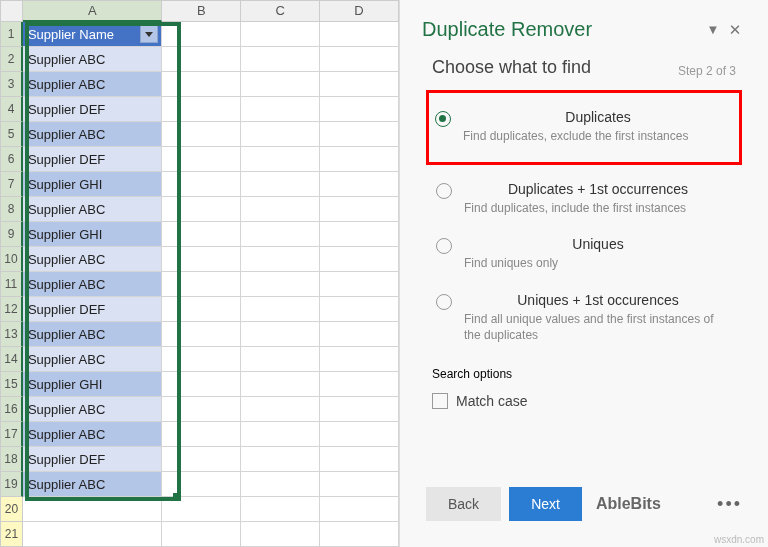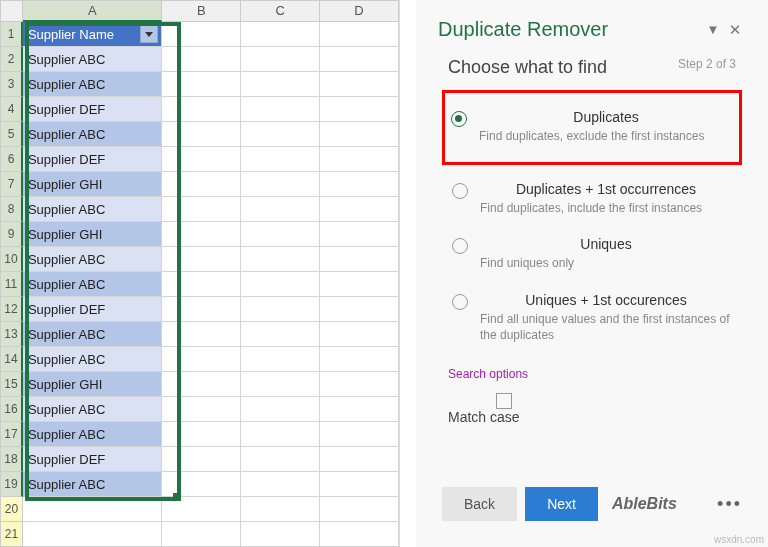--- a/index.html
+++ b/index.html
@@ -26,54 +26,54 @@
 
 .selection-border { position: absolute; border: 2px solid #217346; pointer-events: none; }
 .sel-top { left: 25px; top: 22px; width: 152px; height: 0; }
 .sel-left { left: 25px; top: 22px; height: 476px; width: 0; }
 .sel-right { left: 177px; top: 22px; height: 476px; width: 0; border-width:2px; }
 .sel-bottom { left: 25px; top: 497px; width: 152px; height: 0; }
 .sel-handle { position:absolute; left:173px; top:493px; width:8px; height:8px; background:#217346; }
 
 .spreadsheet-wrap { position: relative; }
 
-.panel { flex: 1; background: #f8f8f8; padding: 8px; display: flex; flex-direction: column; margin-left: 16px; }
+.panel { flex: 1; background: #f8f8f8; padding: 8px; display: flex; flex-direction: column; }
 .panel-header { display: flex; align-items: center; padding: 10px 14px 6px 14px; }
 .panel-title { flex: 1; color: #217346; font-size: 20px; font-weight: 400; }
 .panel-ctrl { width: 22px; height: 22px; display: flex; align-items: center; justify-content: center; color: #777; cursor: pointer; font-size: 13px; }
 .close-x { font-size: 15px; }
 
 .panel-body { padding: 10px 24px 0 24px; flex: 1; }
-.section-header { display: flex; align-items: flex-start; margin-bottom: 14px; }
+.section-header { display: flex; align-items: flex-end; margin-bottom: 14px; }
 .section-title { flex: 1; font-size: 18px; color: #444; font-weight: 400; }
 .step-text { font-size: 12px; color: #999; }
 
 .options-group { }
 .option-row { display: flex; padding: 10px 4px 10px 4px; cursor: pointer; }
 .option-row.selected { }
 .highlight-box { border: 3px solid #ff0000; padding: 6px 2px 8px 2px; margin: -2px -6px 6px -6px; }
 .radio { width: 16px; height: 16px; border: 1.5px solid #999; border-radius: 50%; flex-shrink: 0; margin-top: 2px; margin-right: 12px; position: relative; }
 .radio.checked { border-color: #217346; }
 .radio.checked::after { content: ""; position: absolute; left: 3px; top: 3px; width: 7px; height: 7px; border-radius: 50%; background: #217346; }
 .option-text { flex: 1; }
 .option-label { font-size: 14px; color: #333; text-align: center; }
 .option-desc { font-size: 12px; color: #888; margin-top: 3px; line-height: 1.35; }
 
 .search-opts { margin-top: 14px; }
-.search-opts-label { font-size: 12px; color: #a21caf; margin-bottom: 12px; }
+.search-opts-label { font-size: 12px; color: #000000; margin-bottom: 12px; }
 .checkbox-row { display: flex; gap: 28px; }
-.checkbox-item { display: flex; align-items: flex-end; flex-direction: column; }
+.checkbox-item { display: flex; align-items: center; }
 .checkbox { width: 16px; height: 16px; border: 1.5px solid #999; margin-right: 8px; }
 .checkbox-label { font-size: 14px; color: #444; }
 
 .panel-footer { display: flex; align-items: center; padding: 14px 18px 18px 18px; gap: 8px; }
 .btn { height: 34px; padding: 0 22px; font-size: 14px; border: none; cursor: pointer; }
 .btn-back { background: #e5e5e5; color: #555; }
 .btn-next { background: #2b7cd3; color: #fff; }
-.brand { font-size: 16px; font-weight: 700; font-style: italic; color: #666; margin-left: 6px; }
+.brand { font-size: 16px; font-weight: 700; color: #666; margin-left: 6px; }
 .more-dots { font-size: 18px; color: #666; letter-spacing: 2px; margin-left: auto; }
 
 .watermark { position: absolute; right: 4px; bottom: 2px; font-size: 10px; color: #bbb; }
 </style>
 </head>
 <body>
 
 <div class="spreadsheet-area">
   <div class="spreadsheet-wrap">
     <div class="col-headers">

